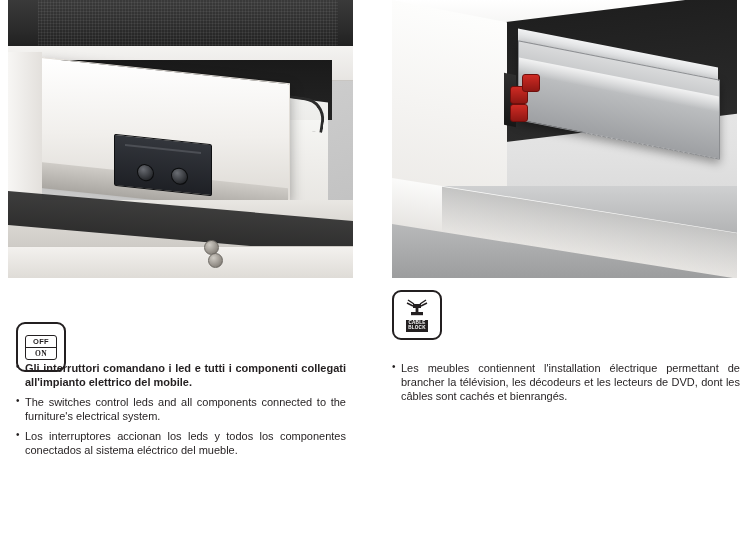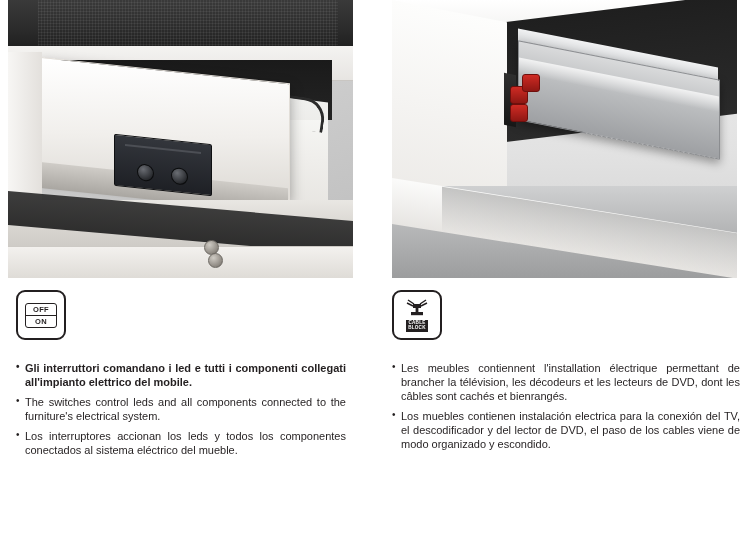--- a/index.html
+++ b/index.html
@@ -219,21 +219,21 @@
     width: 30px;
     border: 1.6px solid #231f20;
     border-radius: 3px;
     font-size: 7.5px;
     font-weight: bold;
     line-height: 9px;
     text-align: center;
     letter-spacing: .3px;
   }
   .offon .off { border-bottom: 1.4px solid #231f20; padding: 1px 0; }
-  .offon .on  { padding: 1px 0; }
+  .offon .on  { padding: 1px 0; font-family: Liberation Serif, serif; }
 
   .cableblock {
     display: flex;
     flex-direction: column;
     align-items: center;
     justify-content: center;
     line-height: 1;
   }
   .cb-label {
     margin-top: 2px;
@@ -296,21 +296,21 @@
         <div class="lp-knob k2"></div>
       </div>
       <div class="lp-leftpanel"></div>
       <div class="lp-shelf"></div>
       <div class="lp-shelf-dark"></div>
       <div class="lp-front"></div>
       <div class="lp-screw s1"></div>
       <div class="lp-screw s2"></div>
     </div>
 
-    <div class="picto-row" style="left:8px;">
+    <div class="picto-row" style="left:8px;margin-top:32px;">
       <div class="picto-box">
         <div class="offon">
           <div class="off">OFF</div>
           <div class="on">ON</div>
         </div>
       </div>
     </div>
 
     <div class="textblock" style="left:8px;">
       <div class="bullet-line bold">Gli interruttori comandano i led e tutti i componenti collegati all'impianto elettrico del mobile.</div>
@@ -353,17 +353,16 @@
           <div class="cb-label">
             <span>CABLE</span>
             <span>BLOCK</span>
           </div>
         </div>
       </div>
     </div>
 
     <div class="textblock" style="left:0px; width:348px;">
       <div class="bullet-line">Les meubles contiennent l'installation électrique permettant de brancher la télévision, les décodeurs et les lecteurs de DVD, dont les câbles sont cachés et bienrangés.</div>
-      <div class="bullet-line">Los muebles contienen instalación electrica para la conexión del TV, el descodificador y del lector de DVD, el paso de los cables viene de modo organizado y escondido.</div>
     </div>
   </div>
 
 </div>
 
 </body></html>

